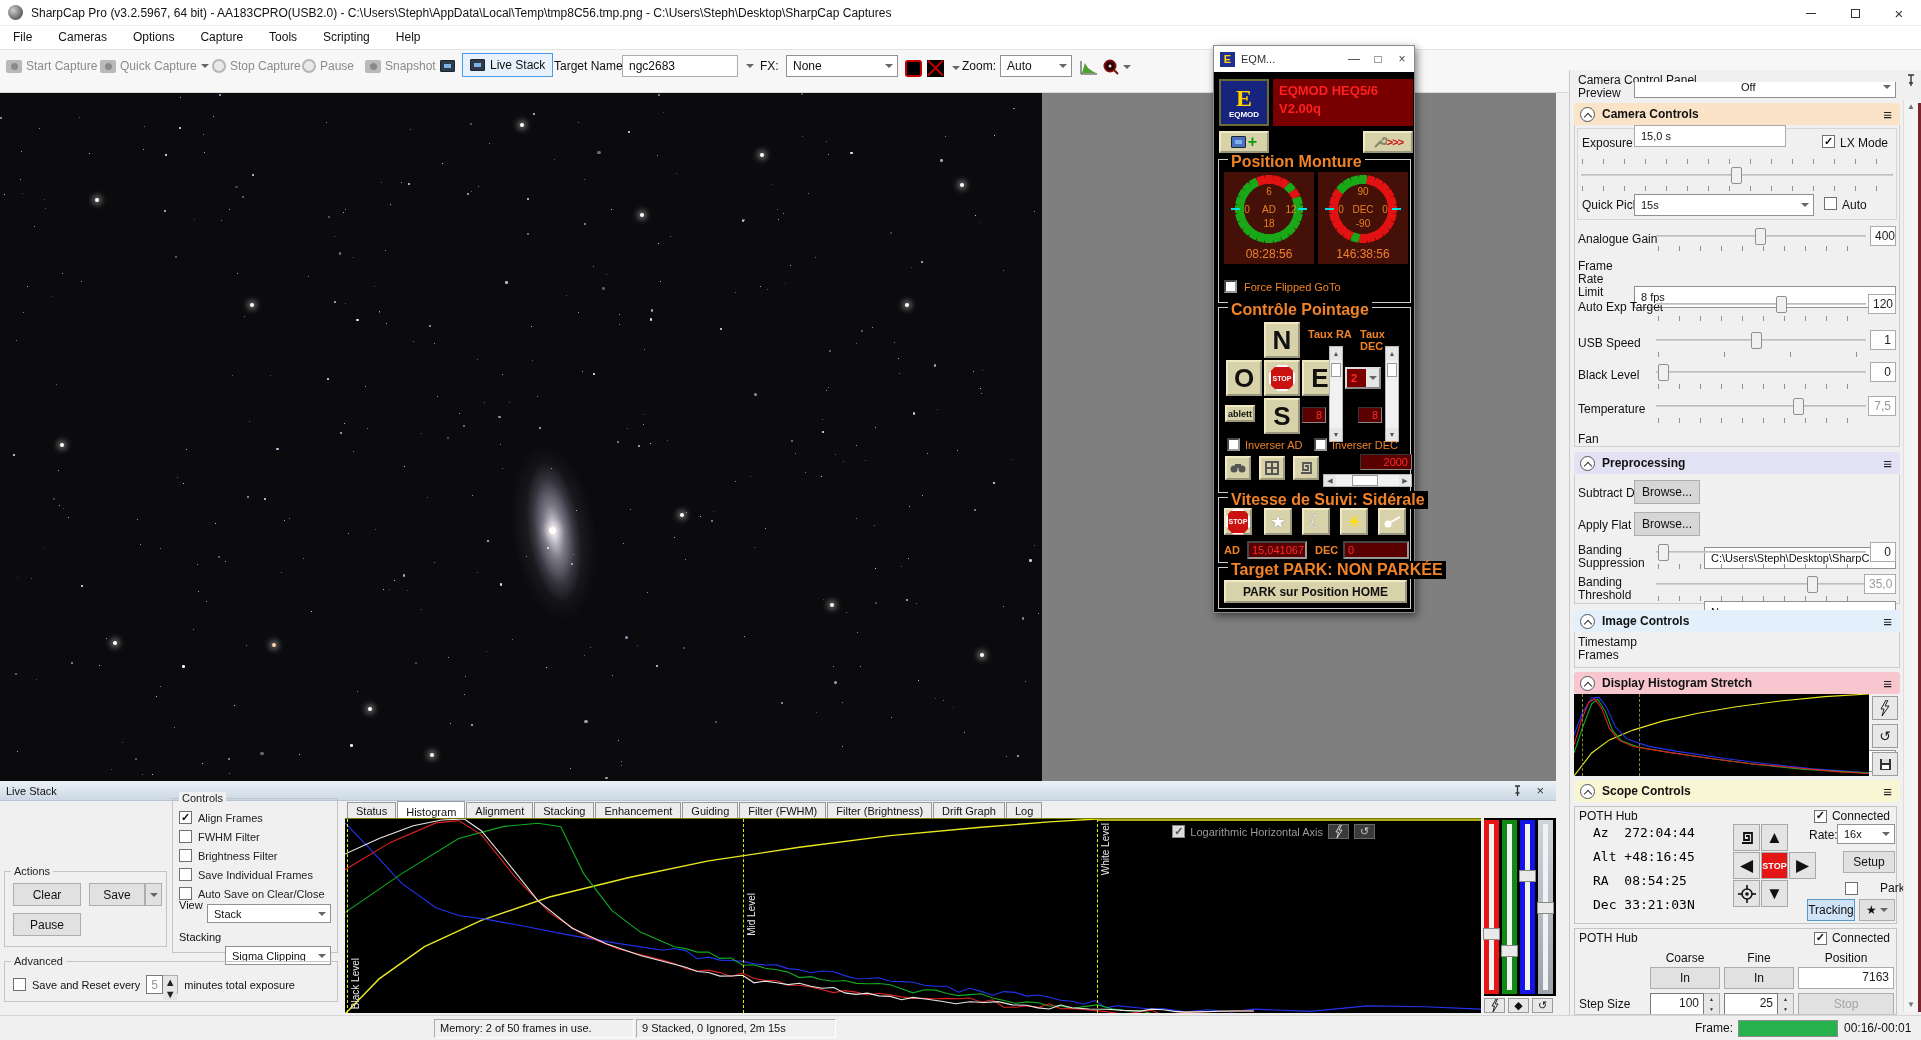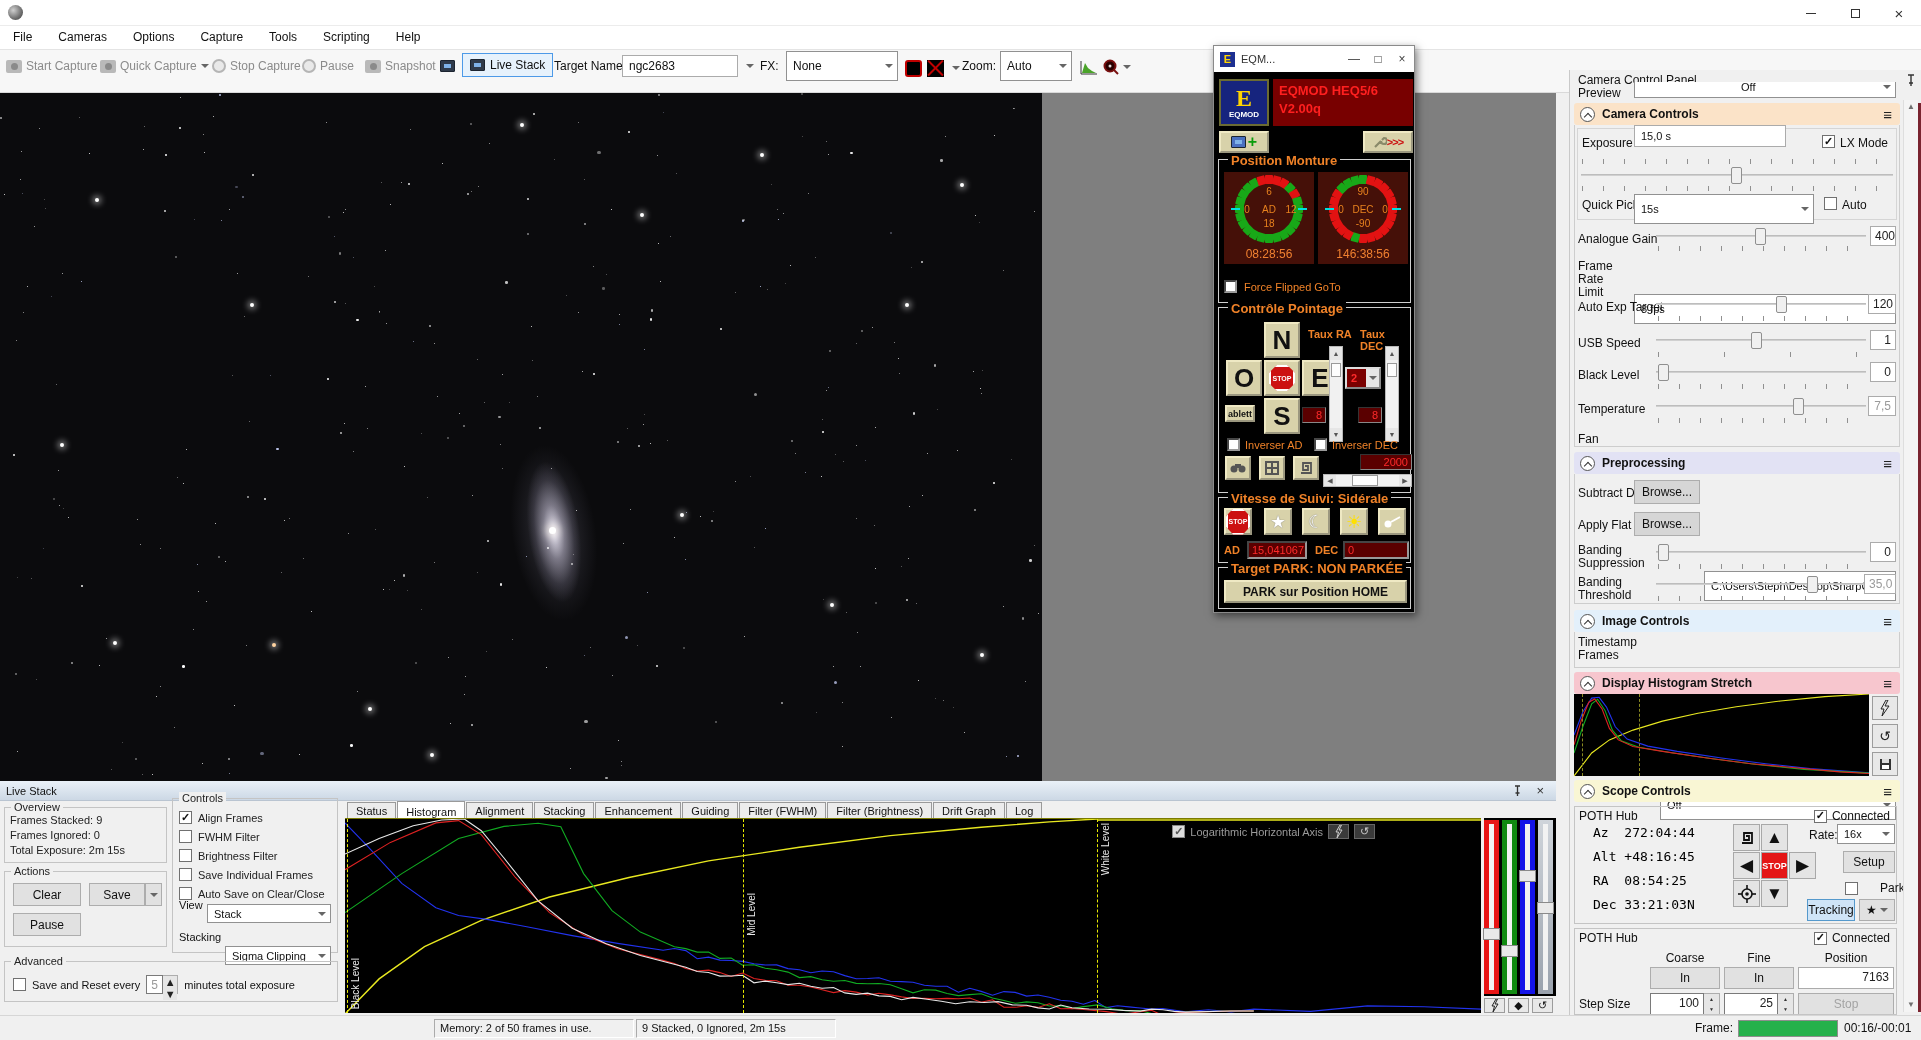--- a/index.html
+++ b/index.html
@@ -22,21 +22,21 @@
 #menubar{left:0;top:26px;width:1921px;height:24px;background:#fff;border-bottom:1px solid #e4e4e4;display:flex;align-items:center}
 #menubar .mi{padding:0 13px;line-height:23px;font-size:12px;color:#111}
 
 #toolbar{left:0;top:50px;width:1921px;height:43px;background:#f7f7f7;border-bottom:1px solid #d9d9d9}
 .tb{position:absolute;top:5px;height:22px;display:flex;align-items:center;gap:4px;font-size:12px;color:#8b8b8b;white-space:nowrap}
 .tb .ico{width:16px;height:13px;background:#b9b9b9;border-radius:2px;position:relative}
 .tb .ico:after{content:"";position:absolute;left:5px;top:3px;width:7px;height:7px;border-radius:50%;background:#8a8a8a}
 .tb .cir{width:14px;height:14px;border-radius:50%;border:2px solid #b5b5b5;background:#e9e9e9}
 .dd-ar{width:0;height:0;border-left:4px solid transparent;border-right:4px solid transparent;border-top:4px solid #666}
 .tbox{background:#fff;border:1px solid #ababab;height:22px;display:flex;align-items:center;padding:0 6px;color:#111}
-.ddl{background:#fff;border:1px solid #919191;height:30px;display:flex;align-items:center;padding:0 4px 0 6px;color:#111;position:relative}
+.ddl{background:#fff;border:1px solid #919191;height:22px;display:flex;align-items:center;padding:0 4px 0 6px;color:#111;position:relative}
 .ddl .dd-ar{margin-left:auto}
 .livestack-btn{border:1px solid #4d9ae8;background:#e7f2fc;color:#111;height:24px;display:flex;align-items:center;gap:5px;padding:0 7px;font-size:12px}
 .mini-mon{width:15px;height:12px;background:#2f3a4a;border:1px solid #1c2430;border-radius:1px;position:relative}
 .mini-mon:after{content:"";position:absolute;left:3px;top:3px;width:7px;height:4px;background:#7fb2e8}
 .sel-ico{width:17px;height:17px;background:#000;border:2px solid #c00000;border-radius:3px}
 .selx-ico{width:17px;height:17px;background:#000;position:relative;overflow:hidden}
 .selx-ico:before,.selx-ico:after{content:"";position:absolute;left:-2px;top:7px;width:21px;border-top:2px solid #c00000}
 .selx-ico:before{transform:rotate(45deg)}.selx-ico:after{transform:rotate(-45deg)}
 
 
@@ -50,21 +50,21 @@
 #galaxy-core{position:absolute;left:549px;top:434px;width:7px;height:7px;border-radius:50%;background:#fff;box-shadow:0 0 8px 3px rgba(255,250,240,.8)}
 
 
 #eqmod{left:1213px;top:45px;width:202px;height:568px;background:#000;border:1px solid #8a8a8a;box-shadow:2px 3px 8px rgba(0,0,0,.5);z-index:60}
 #eq-titlebar{position:absolute;left:0;top:0;width:100%;height:26px;background:#fff;display:flex;align-items:center}
 #eq-titlebar .eq-ico{width:15px;height:15px;margin:0 6px;background:#1d2f91;color:#ffd400;font-weight:bold;font-size:11px;display:flex;align-items:center;justify-content:center}
 #eq-titlebar .t{font-size:11px;color:#333;flex:1}
 #eq-titlebar .cb{width:24px;text-align:center;color:#444;font-size:12px}
 .eq-orange{color:#f08228}
 .egrp{position:absolute;border:1px solid #cfcfcf}
-.egrp-t{position:absolute;top:-7px;left:9px;background:#000;padding:0 3px;color:#f08228;font-weight:bold;font-size:13px;white-space:nowrap}
+.egrp-t{position:absolute;top:-7px;left:9px;background:#000;padding:0 3px;color:#f08228;font-weight:bold;font-size:16px;white-space:nowrap}
 .beige{background:#d8d2aa;border:2px outset #efe9c4;display:flex;align-items:center;justify-content:center;color:#111}
 .dial-box{position:absolute;background:#451008;}
 .dial-time{position:absolute;left:0;right:0;bottom:3px;text-align:center;color:#f08030;font-size:12px}
 .echk{width:13px;height:13px;background:#fff;border:2px inset #9a9a9a}
 .redval{background:#5a0000;border:1px inset #888;color:#ff2a2a;text-align:right;padding:1px 3px;font-size:11px}
 .vsb{position:absolute;width:14px;background:#f1f1f1;border:1px solid #b8b8b8}
 .vsb .ar{position:absolute;left:0;width:100%;height:13px;background:#e6e6e6;color:#555;font-size:7px;text-align:center;line-height:13px}
 .vsb .th{position:absolute;left:1px;width:10px;height:14px;background:#fdfdfd;border:1px solid #9a9a9a}
 .stop-oct{width:26px;height:26px;background:#cc1111;color:#fff;font-weight:bold;font-size:7px;display:flex;align-items:center;justify-content:center;
   clip-path:polygon(30% 0,70% 0,100% 30%,100% 70%,70% 100%,30% 100%,0 70%,0 30%);border:2px solid #fff}
@@ -120,20 +120,21 @@
 
 #statusbar{left:0;top:1015px;width:1921px;height:25px;background:#f0f0f0;border-top:1px solid #d6d6d6}
 .seg{position:absolute;top:3px;height:19px;border:1px solid;border-color:#ababab #fff #fff #ababab;padding:2px 5px;font-size:11px;white-space:nowrap;overflow:hidden;color:#111}
 #frame-bar{position:absolute;left:1738px;top:4px;width:100px;height:17px;border:1px solid #8e8e8e;background:#25b14b}
 </style>
 </head>
 <body>
 
 <div class="abs" id="titlebar">
   <div class="appicon"></div>
+  <div class="ttl">SharpCap Pro (v3.2.5967, 64 bit) - AA183CPRO(USB2.0) - C:\Users\Steph\AppData\Local\Temp\tmp8C56.tmp.png - C:\Users\Steph\Desktop\SharpCap Captures</div>
   <div class="caption-btns">
     <div>
         <span class="min-glyph"></span>
       </div>
     <div>
         <span class="max-glyph"></span>
       </div>
     <div>
         <span class="close-glyph">×</span>
       </div>
@@ -1068,28 +1069,20 @@
 
 <div class="abs" id="livestack">
   <div id="ls-header">
     <span style="margin-left:6px;font-size:11px;color:#111">Live Stack</span>
     <svg style="position:absolute;right:34px;top:4px" width="9" height="12">
         <path d="M2,1 h5 M4.5,1 v7 M2.5,8 h4 M4.5,8 v3" stroke="#333" stroke-width="1.3" fill="none"></path>
       </svg>
     <span style="position:absolute;right:12px;top:2px;font-size:13px;color:#333">×</span>
   </div>
 
-  <div class="gb" style="left:4px;top:26px;width:163px;height:56px">
-    <span class="gb-t">Overview</span>
-    <div id="overview-rows" style="position:absolute;left:5px;top:6px">
-        <div style="height: 15px; white-space: nowrap;">Frames Stacked: 9</div>
-        <div style="height: 15px; white-space: nowrap;">Frames Ignored: 0</div>
-        <div style="height: 15px; white-space: nowrap;">Total Exposure: 2m 15s</div>
-      </div>
-  </div>
 
   <div class="gb" style="left:4px;top:90px;width:163px;height:76px">
     <span class="gb-t">Actions</span>
     <div class="wbtn abs" style="left:8px;top:11px;width:68px;height:23px">Clear</div>
     <div class="wbtn abs" style="left:84px;top:11px;width:56px;height:23px">Save</div>
     <div class="wbtn abs" style="left:140px;top:11px;width:17px;height:23px">
         <span class="dd-ar"></span>
       </div>
     <div class="wbtn abs" style="left:8px;top:41px;width:68px;height:23px">Pause</div>
   </div>

